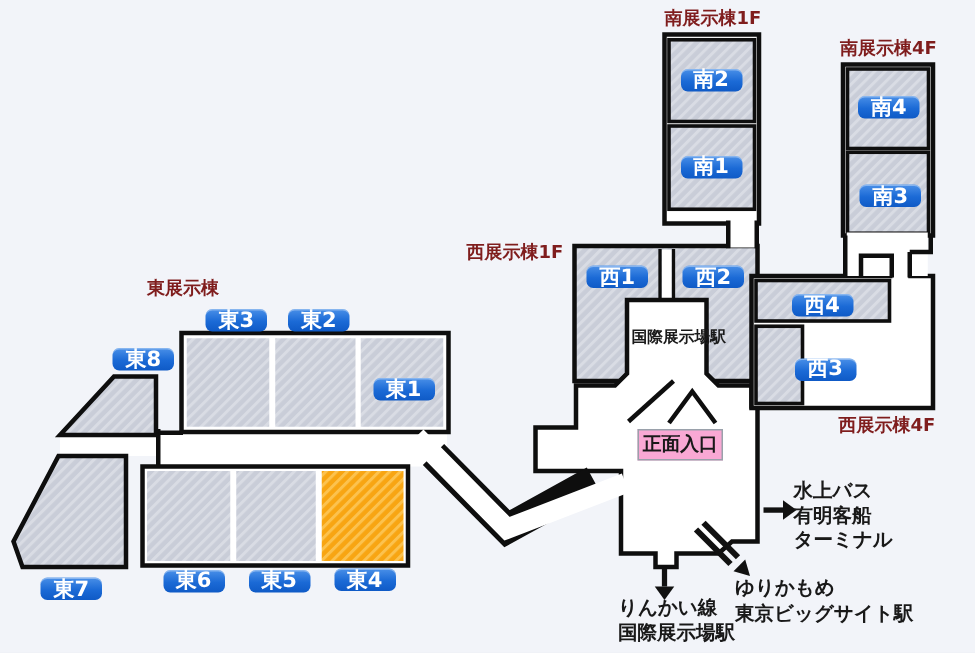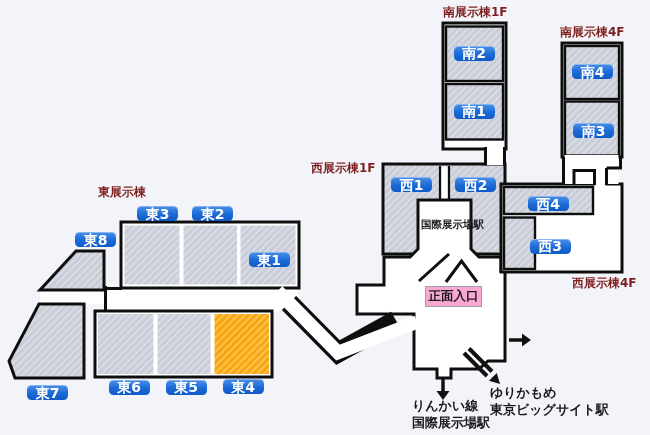--- a/index.html
+++ b/index.html
@@ -98,21 +98,21 @@
     <path d="M469,348.5 L492,371.5" stroke="#111" stroke-width="4"></path>
     <polygon points="500,384 496.8,373 489,380.8" fill="#111"></polygon>
   </g>
 </svg>
 
 <div class="overlay">
 
   <div class="bldg-label" style="left:443px;top:6px;">南展示棟1F</div>
   <div class="bldg-label" style="left:560px;top:26px;">南展示棟4F</div>
   <div class="bldg-label" style="left:311px;top:162px;">西展示棟1F</div>
-  <div class="bldg-label" style="left:559px;top:277px;margin-left:13px;">西展示棟4F</div>
+  <div class="bldg-label" style="left:559px;top:277px;">西展示棟4F</div>
   <div class="bldg-label" style="left:98px;top:186px;">東展示棟</div>
   <div class="atrium-label" style="left:421px;top:218px;">国際展示場駅</div>
   <div class="entrance-label">正面入口</div>
 
   <div class="badge" style="left:453.5px;top:45.5px;">南2</div>
   <div class="badge" style="left:453.5px;top:103.5px;">南1</div>
   <div class="badge" style="left:572px;top:64px;">南4</div>
   <div class="badge" style="left:573px;top:123px;">南3</div>
   <div class="badge" style="left:391px;top:177px;">西1</div>
   <div class="badge" style="left:455px;top:177px;">西2</div>
@@ -120,20 +120,25 @@
   <div class="badge" style="left:529.5px;top:238.5px;">西3</div>
   <div class="badge" style="left:137px;top:206px;">東3</div>
   <div class="badge" style="left:192px;top:206px;">東2</div>
   <div class="badge" style="left:248.5px;top:206px;margin-top:46px;">東1</div>
   <div class="badge" style="left:75px;top:232px;">東8</div>
   <div class="badge" style="left:27px;top:385px;">東7</div>
   <div class="badge" style="left:108.5px;top:379.5px;">東6</div>
   <div class="badge" style="left:165.5px;top:379.5px;">東5</div>
   <div class="badge" style="left:222.5px;top:379px;">東4</div>
 
+  <div class="transit" style="left:529px;top:320px;">
+    <div>水上バス</div>
+    <div>有明客船</div>
+    <div>ターミナル</div>
+  </div>
   <div class="transit" style="left:412px;top:398px;">
     <div>りんかい線</div>
     <div>国際展示場駅</div>
   </div>
   <div class="transit" style="left:490px;top:385px;">
     <div>ゆりかもめ</div>
     <div>東京ビッグサイト駅</div>
   </div>
 </div>
 

